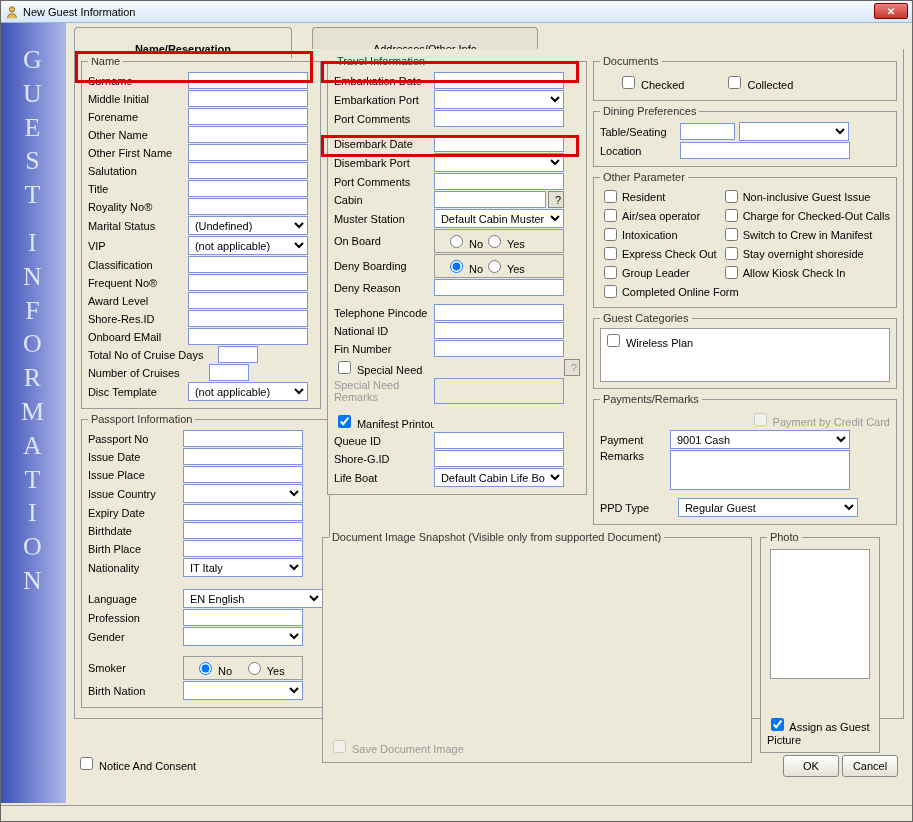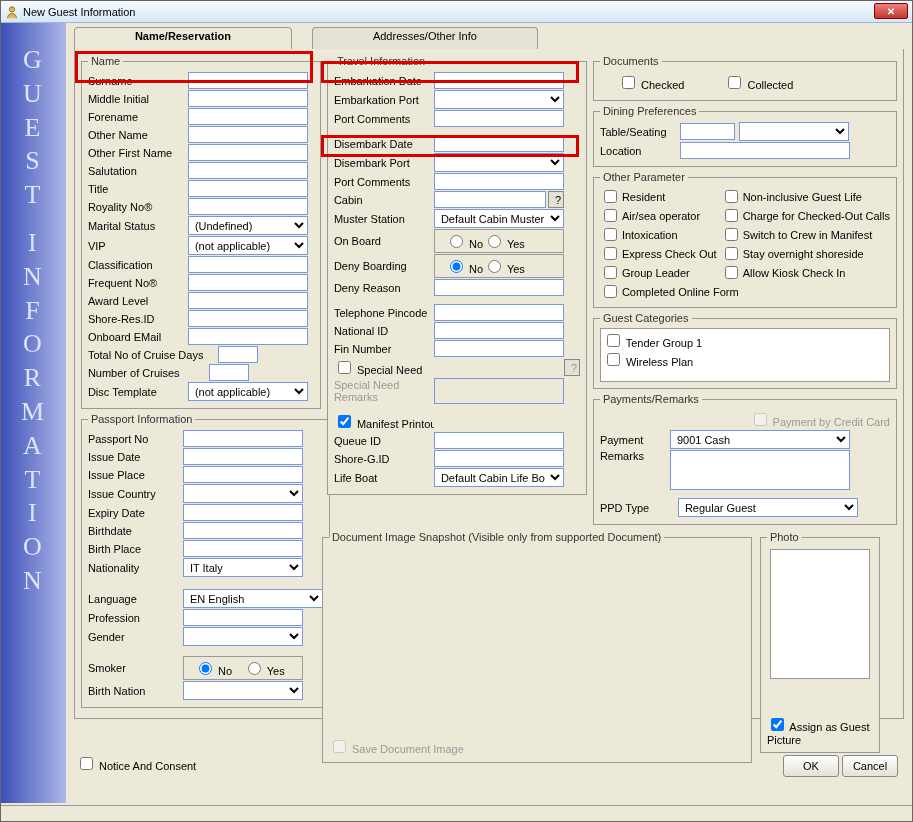--- a/index.html
+++ b/index.html
@@ -72,21 +72,21 @@
   .content {
     flex: 1;
     padding: 4px 8px;
     position: relative;
   }
   .tabs {
     display: flex;
     height: 22px;
   }
   .tab {
-    padding: 2px 60px;
+    padding: 15px 60px;
     border: 1px solid #999;
     border-bottom: none;
     background: #ece9d8;
     border-radius: 4px 4px 0 0;
     margin-right: 20px;
     position: relative;
   }
   .tab.active {
     font-weight: bold;
     background: #ece9d8;
@@ -553,21 +553,21 @@
 
           <fieldset>
             <legend>Other Parameter</legend>
             <div class="param-grid">
               <label>
                   <input type="checkbox" style=""> 
                   <span>Resident</span>
                 </label>
               <label>
                   <input type="checkbox" style=""> 
-                  <span>Non-inclusive Guest Life</span>
+                  <span>Non-inclusive Guest Issue</span>
                 </label>
               <label>
                   <input type="checkbox" style=""> 
                   <span>Air/sea operator</span>
                 </label>
               <label>
                   <input type="checkbox" style=""> 
                   <span>Charge for Checked-Out Calls</span>
                 </label>
               <label>
@@ -597,21 +597,20 @@
               <label style="grid-column:1/3">
                   <input type="checkbox" style=""> 
                   <span>Completed Online Form</span>
                 </label>
             </div>
           </fieldset>
 
           <fieldset>
             <legend>Guest Categories</legend>
             <div class="cat-box">
-              <label><input type="checkbox" style=""> <span>Tender Group 1</span></label>
               <label><input type="checkbox" style=""> <span>Wireless Plan</span></label>
             </div>
           </fieldset>
 
           <fieldset>
             <legend>Payments/Remarks</legend>
             <div class="row" style="justify-content:flex-end">
                 <label class="disabled" style="width:auto"><input type="checkbox" disabled="" style=""> <span>Payment by Credit Card</span></label>
               </div>
             <div class="row">

